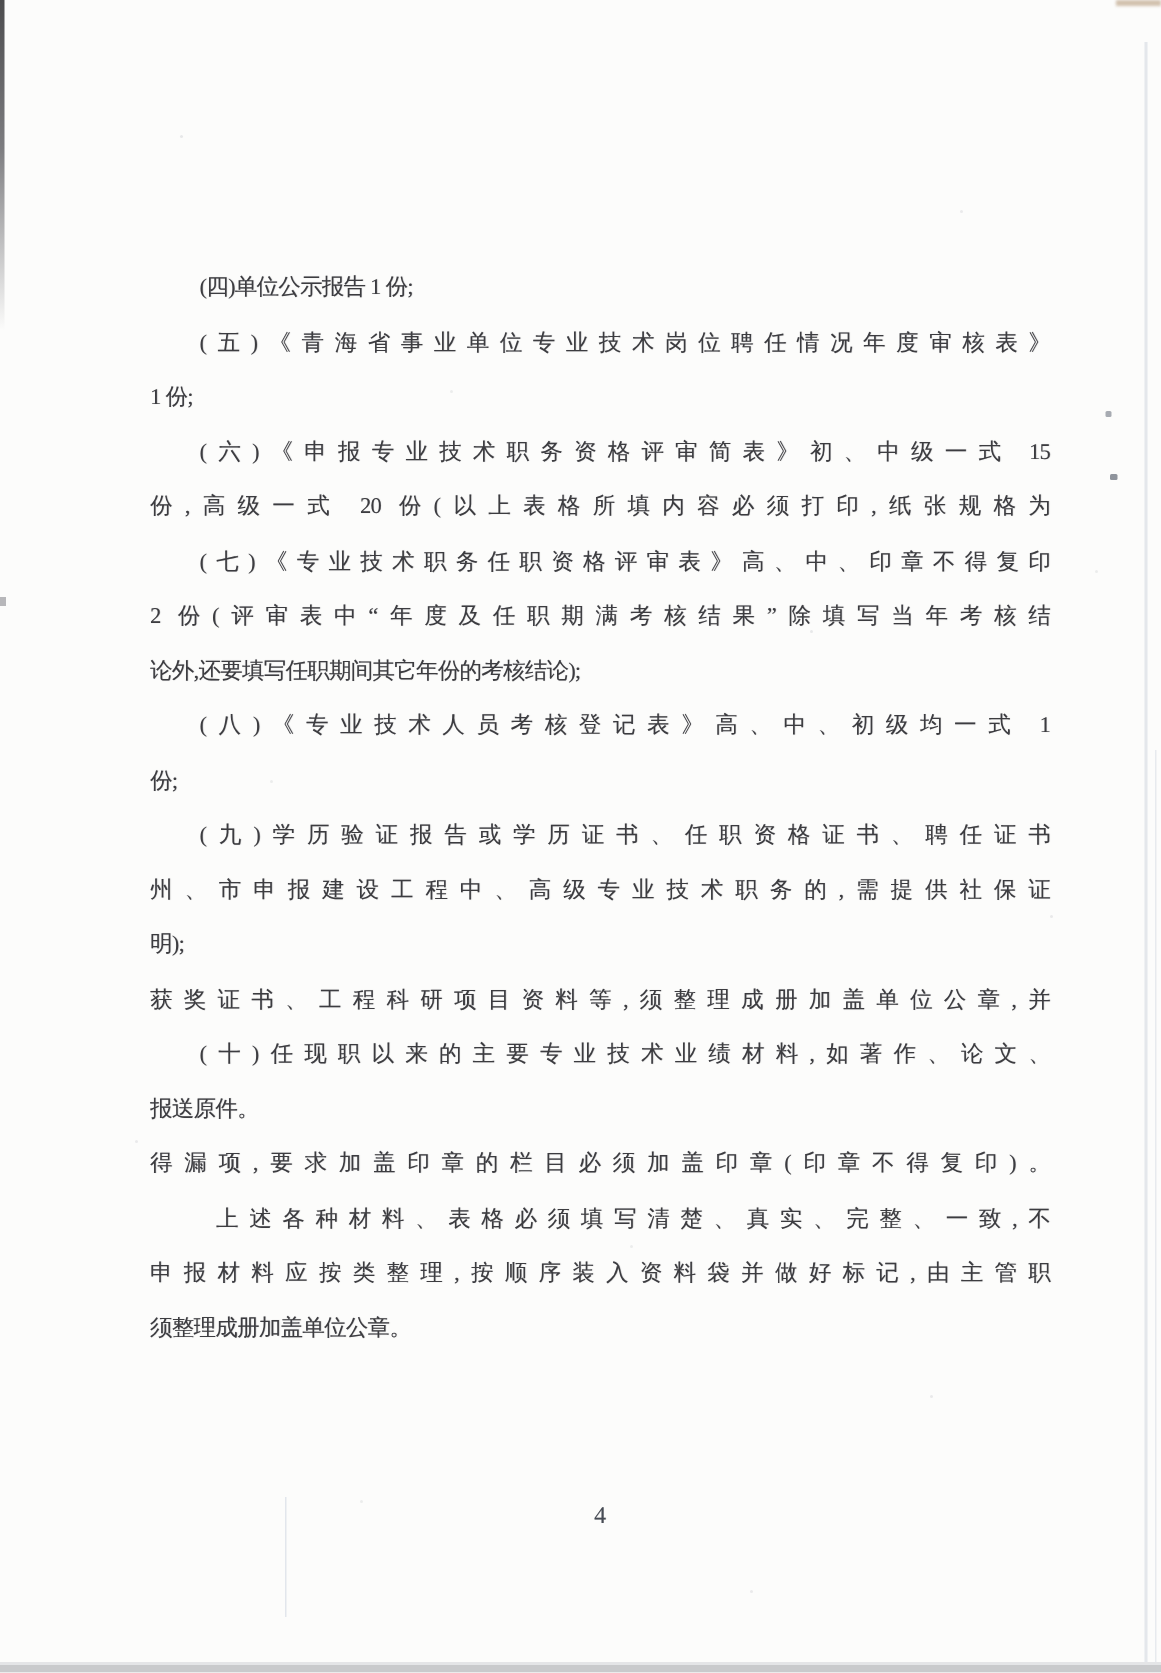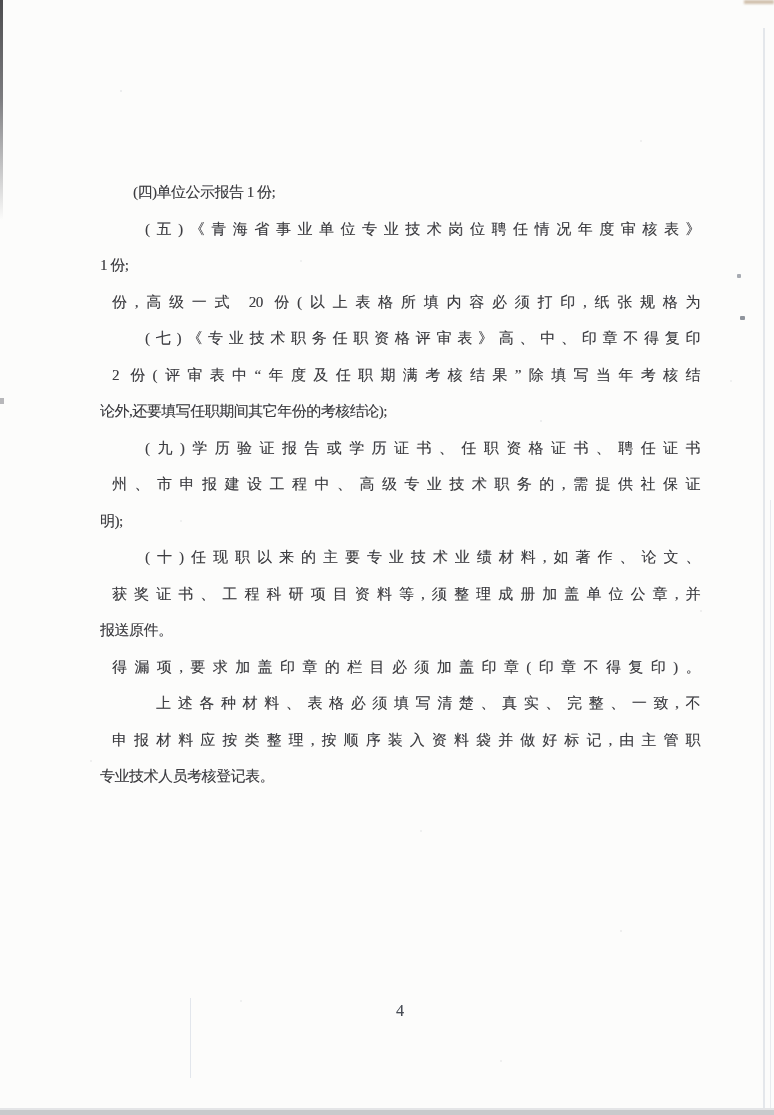--- a/index.html
+++ b/index.html
@@ -25,21 +25,21 @@
   #text-block{
     position:absolute;left:100px;top:174px;width:600px;
     color:#3c3c40;
   }
   .line{
     height:36.5px;line-height:36.5px;
     font-size:15px;letter-spacing:-0.5px;
     white-space:pre;
     text-shadow:0.3px 0.3px 0.5px rgba(70,70,78,0.45);
   }
-  .line.j{text-align:justify;text-align-last:justify;white-space:normal;margin-left:12px;}
+  .line.j{text-align:justify;text-align-last:justify;white-space:normal;}
   .ind-p{text-indent:33px;}
   .ind-t{text-indent:44px;}
   #page-number{
     position:absolute;left:100px;top:1002px;width:600px;
     text-align:center;font-size:16px;color:#474c55;
     text-shadow:0.3px 0.3px 0.4px rgba(70,70,78,0.4);
   }
   
   #edge-left{
     position:absolute;left:0;top:0;width:3px;height:220px;
@@ -75,39 +75,44 @@
 
   <div id="text-block">
       <div>
         <div class="line ind-p">(四)单位公示报告 1 份;</div>
       </div>
       <div>
         <div class="line j ind-p">(五)《青海省事业单位专业技术岗位聘任情况年度审核表》</div>
         <div class="line">1 份;</div>
       </div>
       <div>
+        <div class="line j ind-p">(六)《申报专业技术职务资格评审简表》初、中级一式 15</div>
         <div class="line j">份,高级一式 20 份(以上表格所填内容必须打印,纸张规格为</div>
       </div>
       <div>
         <div class="line j ind-p">(七)《专业技术职务任职资格评审表》高、中、印章不得复印</div>
         <div class="line j">2 份(评审表中“年度及任职期满考核结果”除填写当年考核结</div>
         <div class="line">论外,还要填写任职期间其它年份的考核结论);</div>
       </div>
       <div>
+        <div class="line j ind-p">(八)《专业技术人员考核登记表》高、中、初级均一式 1</div>
+        <div class="line">份;</div>
+      </div>
+      <div>
         <div class="line j ind-p">(九)学历验证报告或学历证书、任职资格证书、聘任证书</div>
         <div class="line j">州、市申报建设工程中、高级专业技术职务的,需提供社保证</div>
         <div class="line">明);</div>
       </div>
       <div>
+        <div class="line j">获奖证书、工程科研项目资料等,须整理成册加盖单位公章,并</div>
         <div class="line j ind-p">(十)任现职以来的主要专业技术业绩材料,如著作、论文、</div>
-        <div class="line j">获奖证书、工程科研项目资料等,须整理成册加盖单位公章,并</div>
         <div class="line">报送原件。</div>
       </div>
       <div>
         <div class="line j">得漏项,要求加盖印章的栏目必须加盖印章(印章不得复印)。</div>
         <div class="line j ind-t">上述各种材料、表格必须填写清楚、真实、完整、一致,不</div>
         <div class="line j">申报材料应按类整理,按顺序装入资料袋并做好标记,由主管职</div>
-        <div class="line">专业技术人员考核登记表。</div>
+        <div class="line">须整理成册加盖单位公章。</div>
       </div>
     </div>
 
   <div id="page-number">4</div>
 </div>
 
 </body></html>

